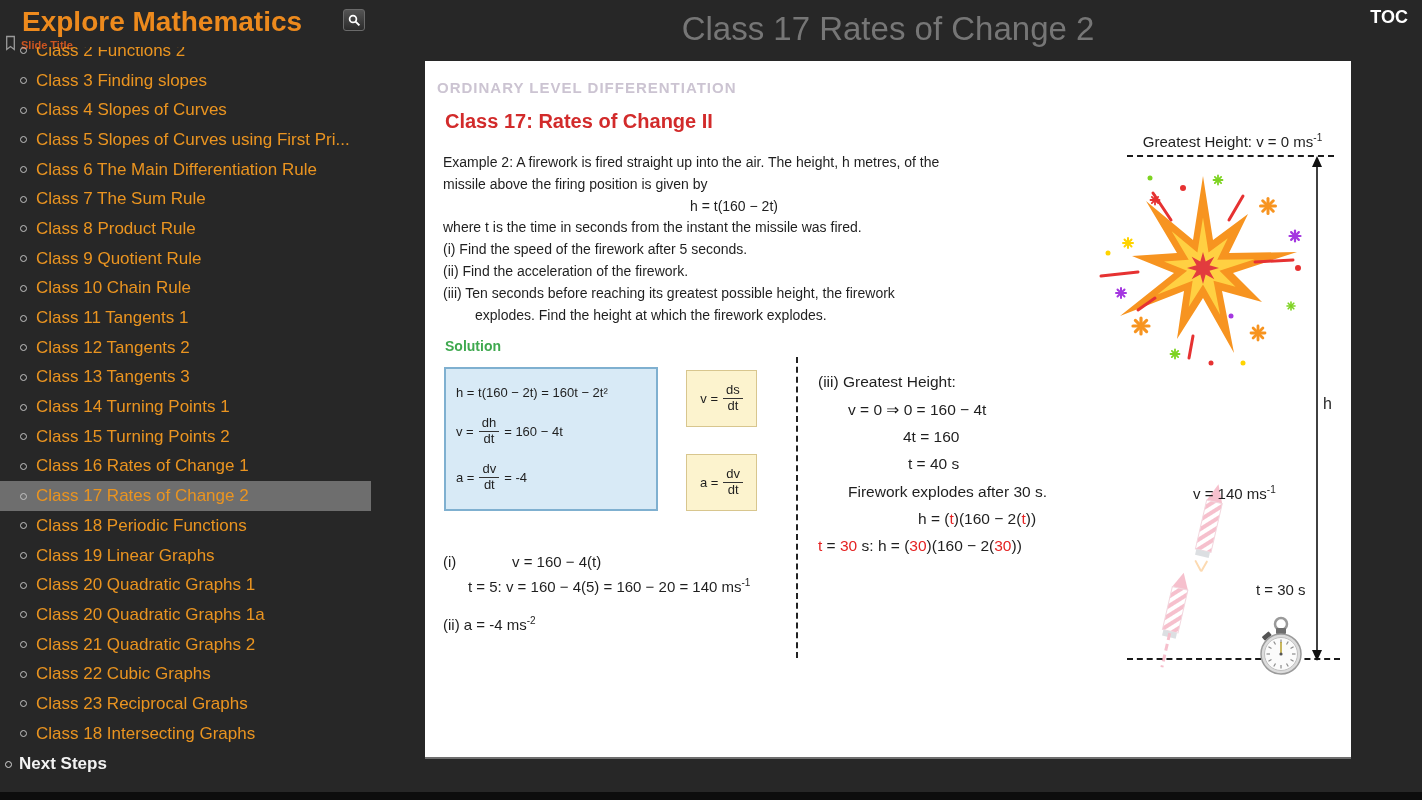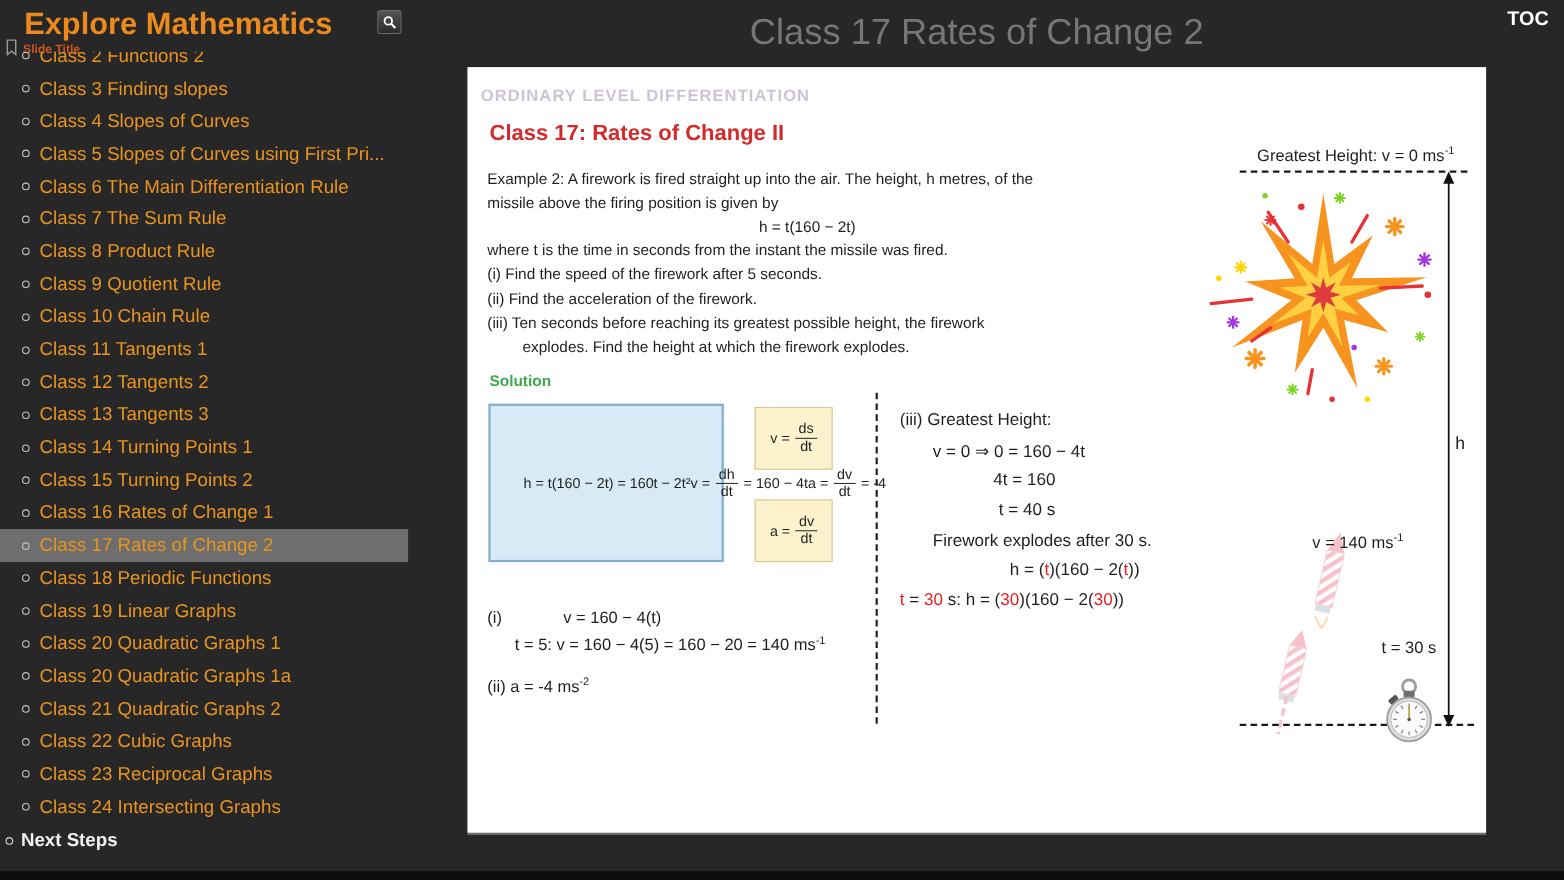--- a/index.html
+++ b/index.html
@@ -39,21 +39,21 @@
   .slide-title{position:absolute;left:20px;top:49px;margin:0;font-size:20px;font-weight:bold;
       color:var(--slideRed);white-space:nowrap;}
   .problem{position:absolute;left:18px;top:91px;font-size:14px;line-height:21.8px;}
   .problem div{white-space:nowrap;}
   .problem .centered{padding-left:247px;}
   .problem .indent{padding-left:32px;}
   .solution-label{position:absolute;left:20px;top:277px;font-size:14px;font-weight:bold;color:var(--green);}
 
   .blue-box{position:absolute;left:19px;top:306px;width:214px;height:144px;box-sizing:border-box;
       background:var(--blueBoxBg);border:2px solid var(--blueBoxBorder);
-      display:flex;flex-direction:row;justify-content:space-evenly;padding-left:30px;font-size:13px;}
+      display:flex;flex-direction:column;justify-content:space-evenly;padding-left:10px;font-size:13px;}
   .eq-row{display:flex;align-items:center;gap:5px;white-space:nowrap;}
   .frac{display:inline-flex;flex-direction:column;align-items:center;line-height:1.15;}
   .frac .num{border-bottom:1.3px solid #333;padding:0 3px;}
   .def-boxes{position:absolute;left:261px;top:309px;display:flex;flex-direction:column;gap:27px;}
   .def-box{width:71px;height:57px;box-sizing:border-box;background:var(--yellowBoxBg);
       border:1.5px solid var(--yellowBoxBorder);display:flex;align-items:center;justify-content:center;
       gap:5px;font-size:13px;}
 
   .part-i{position:absolute;left:18px;top:492px;font-size:15px;}
   .part-i div{position:absolute;white-space:nowrap;}
@@ -198,21 +198,21 @@
       <div class="toc-item">
       <span class="ring"></span>
       <span class="toc-item-label">Class 22 Cubic Graphs</span>
     </div>
       <div class="toc-item">
       <span class="ring"></span>
       <span class="toc-item-label">Class 23 Reciprocal Graphs</span>
     </div>
       <div class="toc-item">
       <span class="ring"></span>
-      <span class="toc-item-label">Class 24 Intersecting Graphs</span>
+      <span class="toc-item-label">Class 18 Intersecting Graphs</span>
     </div>
     </div>
 
   <div class="next-steps">
     <span class="ring"></span>
     <span class="next-steps-label">Next Steps</span>
   </div>
 
   <div class="footer-bar"></div>
 

